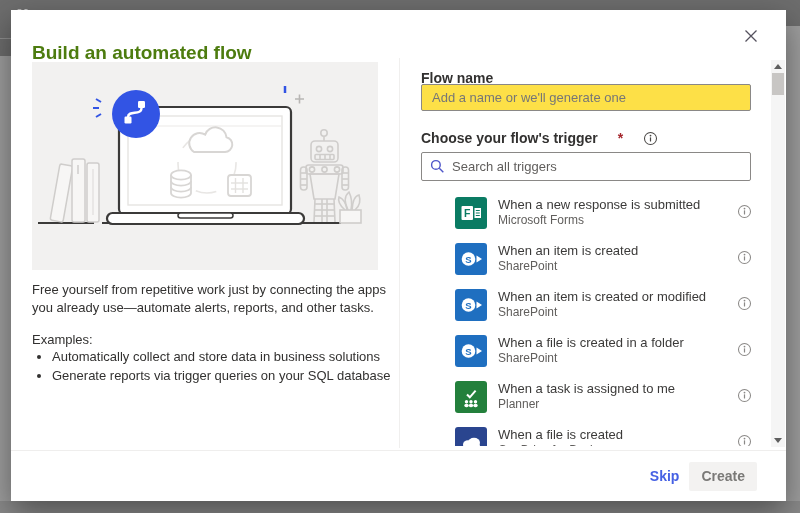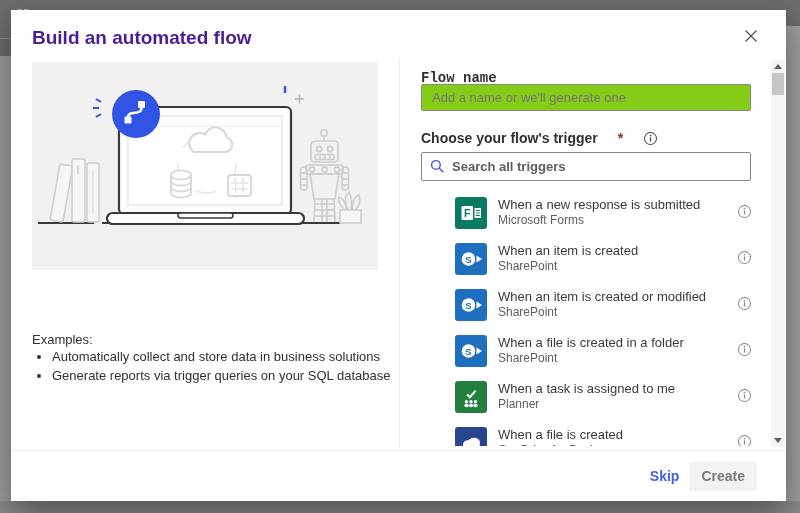--- a/index.html
+++ b/index.html
@@ -13,49 +13,49 @@
   .backdrop-left-dark { position:absolute; left:0; top:26px; width:11px; height:30px; background:#6d6d6d; }
   .backdrop-fragment { position:absolute; left:0; top:5px; font-size:12px; color:#c9c9c9;margin-left:16px; }
   .backdrop-line { position:absolute; left:0; top:38px; width:27px; height:1px; background:#8f8f8f; }
   .backdrop-bottom { position:absolute; left:0; top:501px; width:800px; height:12px; background:#8a8a8a; }
 
   
   .dialog {
     position:absolute; left:11px; top:10px; width:775px; height:491px;
     background:#ffffff; box-shadow:0 12px 30px rgba(0,0,0,.42);
   }
-  .dialog-title { position:absolute; left:21px; top:17px; font-size:19px; font-weight:700; color:#4c1d95; }
+  .dialog-title { position:absolute; left:21px; top:32px; font-size:19px; font-weight:700; color:#4d7c0f; }
   .close-btn { position:absolute; left:730px; top:16px; width:20px; height:20px; border:none; background:transparent; cursor:pointer; padding:2px; }
 
   
   .illustration-panel { position:absolute; left:21px; top:52px; width:346px; height:208px; background:#f2f1f0; }
   .intro-text { position:absolute; left:21px; top:271px; width:370px; font-size:13px; line-height:1.42; color:#323130; }
   .examples-heading { position:absolute; left:21px; top:322px; font-size:13px; color:#323130; }
   .examples-list { position:absolute; left:24px; top:339px; width:366px; font-size:13px; line-height:1.28; color:#323130; list-style:disc; padding-left:17px; }
   .examples-list li { margin-bottom:2px; }
 
   
   .right-panel { position:absolute; left:410px; top:0; width:330px; height:440px; }
   .panel-divider { position:absolute; left:388px; top:48px; width:1px; height:390px; background:#f0efee; }
   .field-label { font-size:14px; font-weight:700; color:#323130; }
-  .flow-name-label { position:absolute; left:0; top:60px;font-family:Liberation Mono, monospace; }
+  .flow-name-label { position:absolute; left:0; top:60px; }
   .flow-name-input {
     position:absolute; left:0; top:74px; width:330px; height:27px;
     border:1px solid #8a8886; border-radius:2px; padding:0 10px; font-size:13px;
-    font-family:inherit; color:#323130; background:#84cc16;
+    font-family:inherit; color:#323130; background:#fde047;
   }
   .flow-name-input::placeholder { color:#767676; }
   .trigger-label-row { position:absolute; left:0; top:120px; display:flex; align-items:center; gap:20px; }
   .required-marker { color:#a4262c; font-size:14px; font-weight:700; }
   .search-box {
     position:absolute; left:0; top:142px; width:330px; height:29px;
     border:1px solid #8a8886; border-radius:2px; background:#fff;
     display:flex; align-items:center; padding:0 8px; gap:7px;
   }
-  .search-input { border:none; outline:none; flex:1; font-size:13px; font-family:inherit; color:#323130; background:transparent;font-weight:bold; }
+  .search-input { border:none; outline:none; flex:1; font-size:13px; font-family:inherit; color:#323130; background:transparent; }
   .search-input::placeholder { color:#605e5c; }
 
   
   .trigger-viewport { position:absolute; left:0; top:176px; width:340px; height:260px; overflow:hidden; }
   .trigger-list { padding-top:4px; }
   .trigger-row { display:flex; align-items:center; height:46px; padding-left:34px; padding-right:8px; cursor:pointer; }
   .ticon { width:32px; height:32px; border-radius:3px; flex:0 0 32px; display:flex; align-items:center; justify-content:center; }
   .trigger-texts { margin-left:11px; min-width:0; }
   .trigger-title { font-size:13px; color:#3b3a39; line-height:1.15; white-space:nowrap; }
   .trigger-service { font-size:12px; color:#605e5c; line-height:1.25; white-space:nowrap; }
@@ -179,20 +179,21 @@
 
       <g stroke="#cfcdcb" fill="none" stroke-width="1.6">
         <path d="M316 148 q-6 -12 1 -18 q4 8 2 18"></path>
         <path d="M320 148 q1 -14 7 -15 q3 9 -4 15"></path>
         <path d="M313 148 q-8 -7 -6 -13 q7 3 8 13"></path>
         <rect x="308" y="148" width="21" height="13" fill="#f7f6f5"></rect>
       </g>
     </svg>
   </div>
 
+  <p class="intro-text">Free yourself from repetitive work just by connecting the apps you already use—automate alerts, reports, and other tasks.</p>
   <div class="examples-heading">Examples:</div>
   <ul class="examples-list">
     <li>Automatically collect and store data in business solutions</li>
     <li>Generate reports via trigger queries on your SQL database</li>
   </ul>
 
   <div class="panel-divider"></div>
 
   <div class="right-panel">
 

